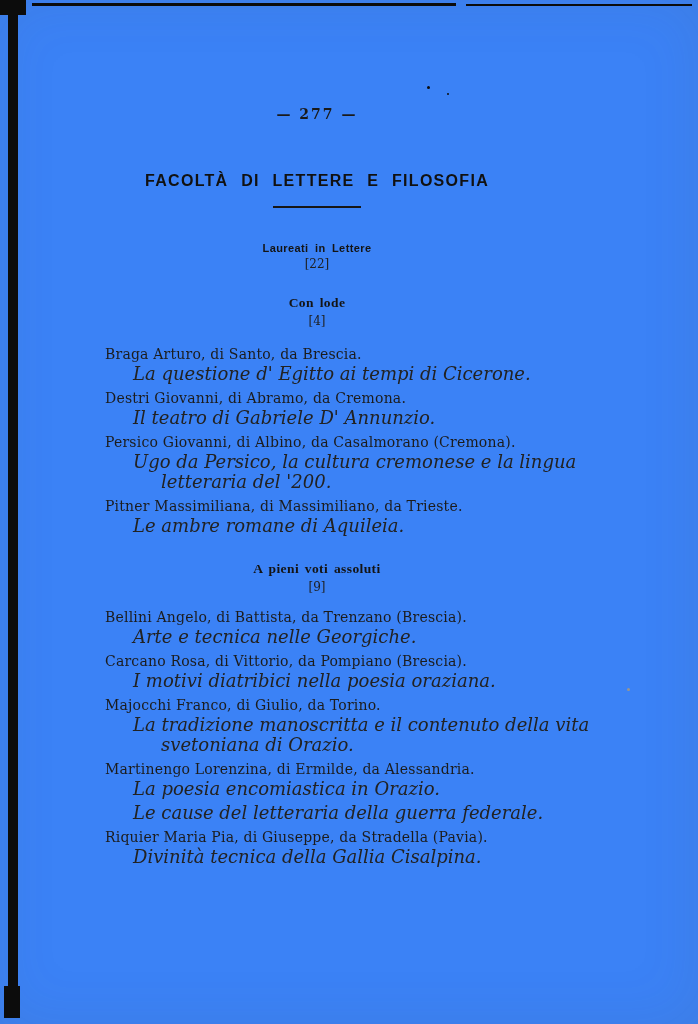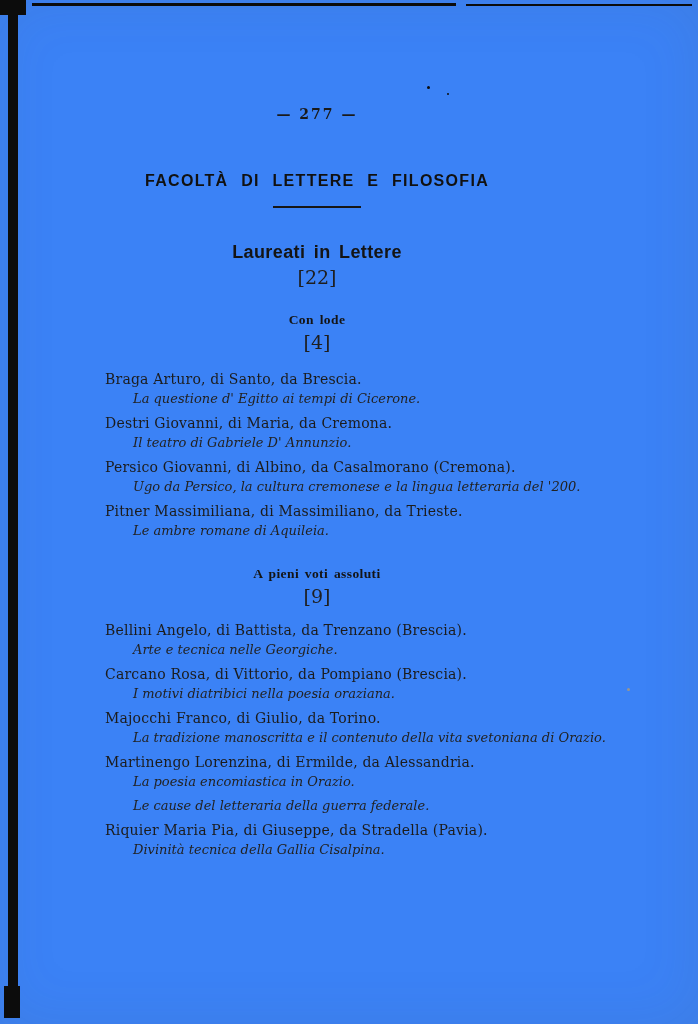--- a/index.html
+++ b/index.html
@@ -36,43 +36,43 @@
     letter-spacing: 1.3px; word-spacing: 7px;
     color: #111;
   }
   .heading-rule {
     width: 88px; height: 2px; background: #161616;
     margin: 16px auto 0;
   }
   .sec-title {
     margin-top: 34px;
     font-family: "Liberation Sans", sans-serif;
-    font-weight: bold; font-size: 18px;
+    font-weight: bold; font-size: 11px;
     letter-spacing: 0.4px; word-spacing: 3px;
     color: #141414;
   }
-  .sec-count { margin-top: 3px; font-size: 19px; }
+  .sec-count { margin-top: 3px; font-size: 12px; }
   .sub-title {
     margin-top: 24px;
     font-family: Liberation Serif, serif;
     font-weight: bold; font-size: 13.5px;
     letter-spacing: 0.4px; word-spacing: 2px;
     color: #141414;
   }
   .sub-title.second { margin-top: 25px; }
   .entries { margin-top: 16px; }
   .entries.second { margin-top: 13px; }
   .entry { margin-bottom: 4px; }
   .name {
     font-size: 14px; line-height: 20px; letter-spacing: 0.2px;
     color: #1c1c1c;
   }
   .thesis {
     font-style: italic;
-    font-size: 13px; line-height: 20px;
+    font-size: 18px; line-height: 20px;
     padding-left: 56px; text-indent: -28px;
     color: #222;
   }
   .thesis.narrow { width: 470px; }
 </style>
 </head>
 <body>
 
 <div class="page">
 
@@ -99,21 +99,21 @@
 
     <div class="center-block sub-title">Con lode</div>
     <div class="center-block sec-count">[4]</div>
 
     <div class="entries">
       <div class="entry">
         <div class="name">Braga Arturo, di Santo, da Brescia.</div>
         <div class="thesis">La questione d' Egitto ai tempi di Cicerone.</div>
       </div>
       <div class="entry">
-        <div class="name">Destri Giovanni, di Maria, da Cremona.</div>
+        <div class="name">Destri Giovanni, di Abramo, da Cremona.</div>
         <div class="thesis">Il teatro di Gabriele D' Annunzio.</div>
       </div>
       <div class="entry">
         <div class="name">Persico Giovanni, di Albino, da Casalmorano (Cremona).</div>
         <div class="thesis">Ugo da Persico, la cultura cremonese e la lingua letteraria del '200.</div>
       </div>
       <div class="entry">
         <div class="name">Pitner Massimiliana, di Massimiliano, da Trieste.</div>
         <div class="thesis">Le ambre romane di Aquileia.</div>
       </div>

